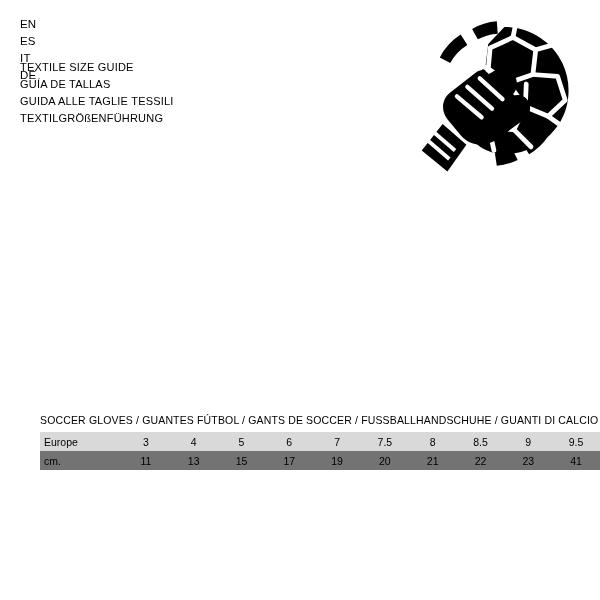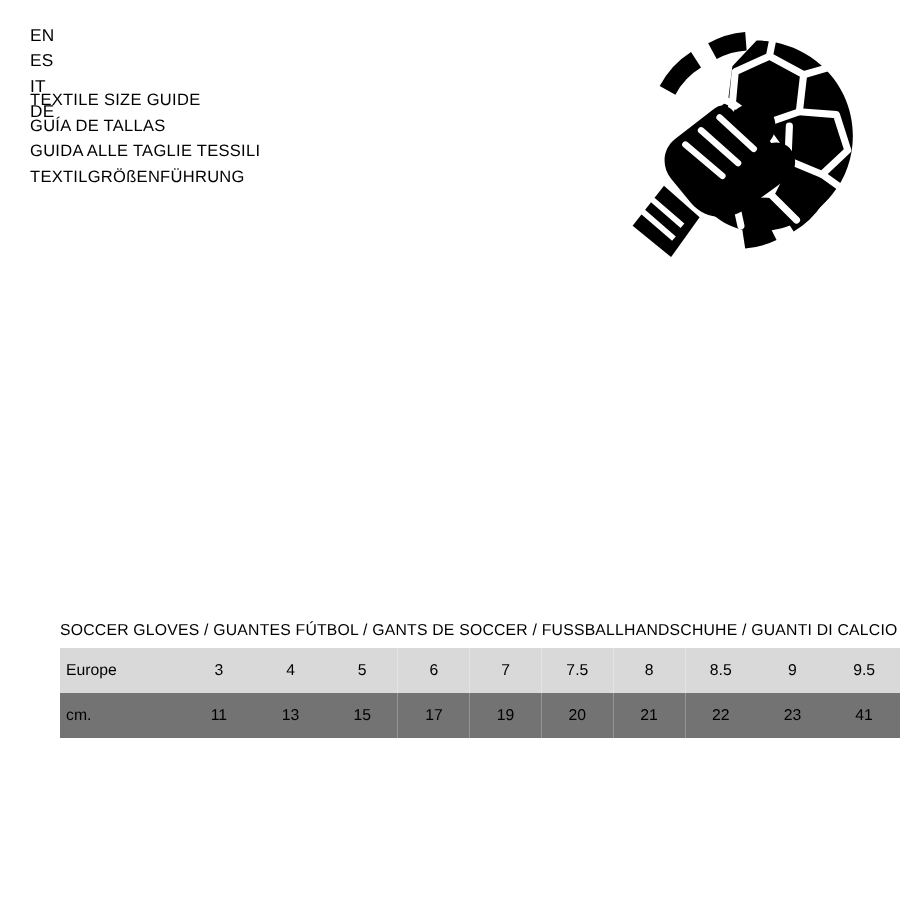--- a/index.html
+++ b/index.html
@@ -71,21 +71,21 @@
     white-space: nowrap;
   }
   table.size-table {
     border-collapse: collapse;
     width: 100%;
     table-layout: fixed;
   }
   table.size-table td {
     font-size: 10.5px;
     padding: 0;
-    height: 30px;
+    height: 19px;
     vertical-align: middle;
     text-align: center;
   }
   table.size-table tr.row-shaded {
     background: #d9d9d9;
   }
   table.size-table tr.row-plain {
     background: #737373;
   }
   table.size-table td.label-cell {

